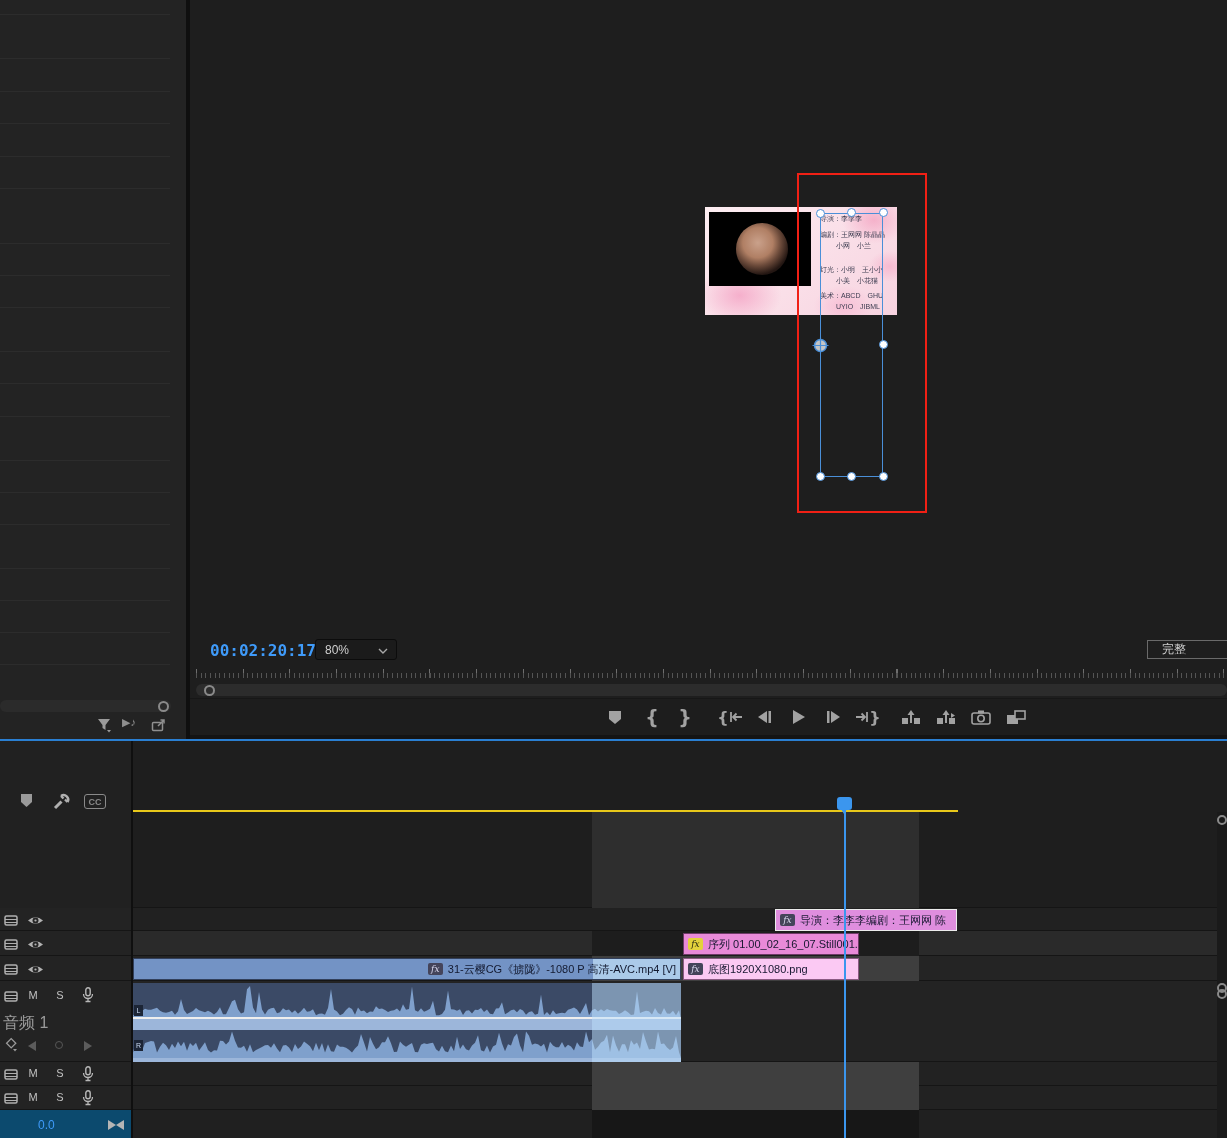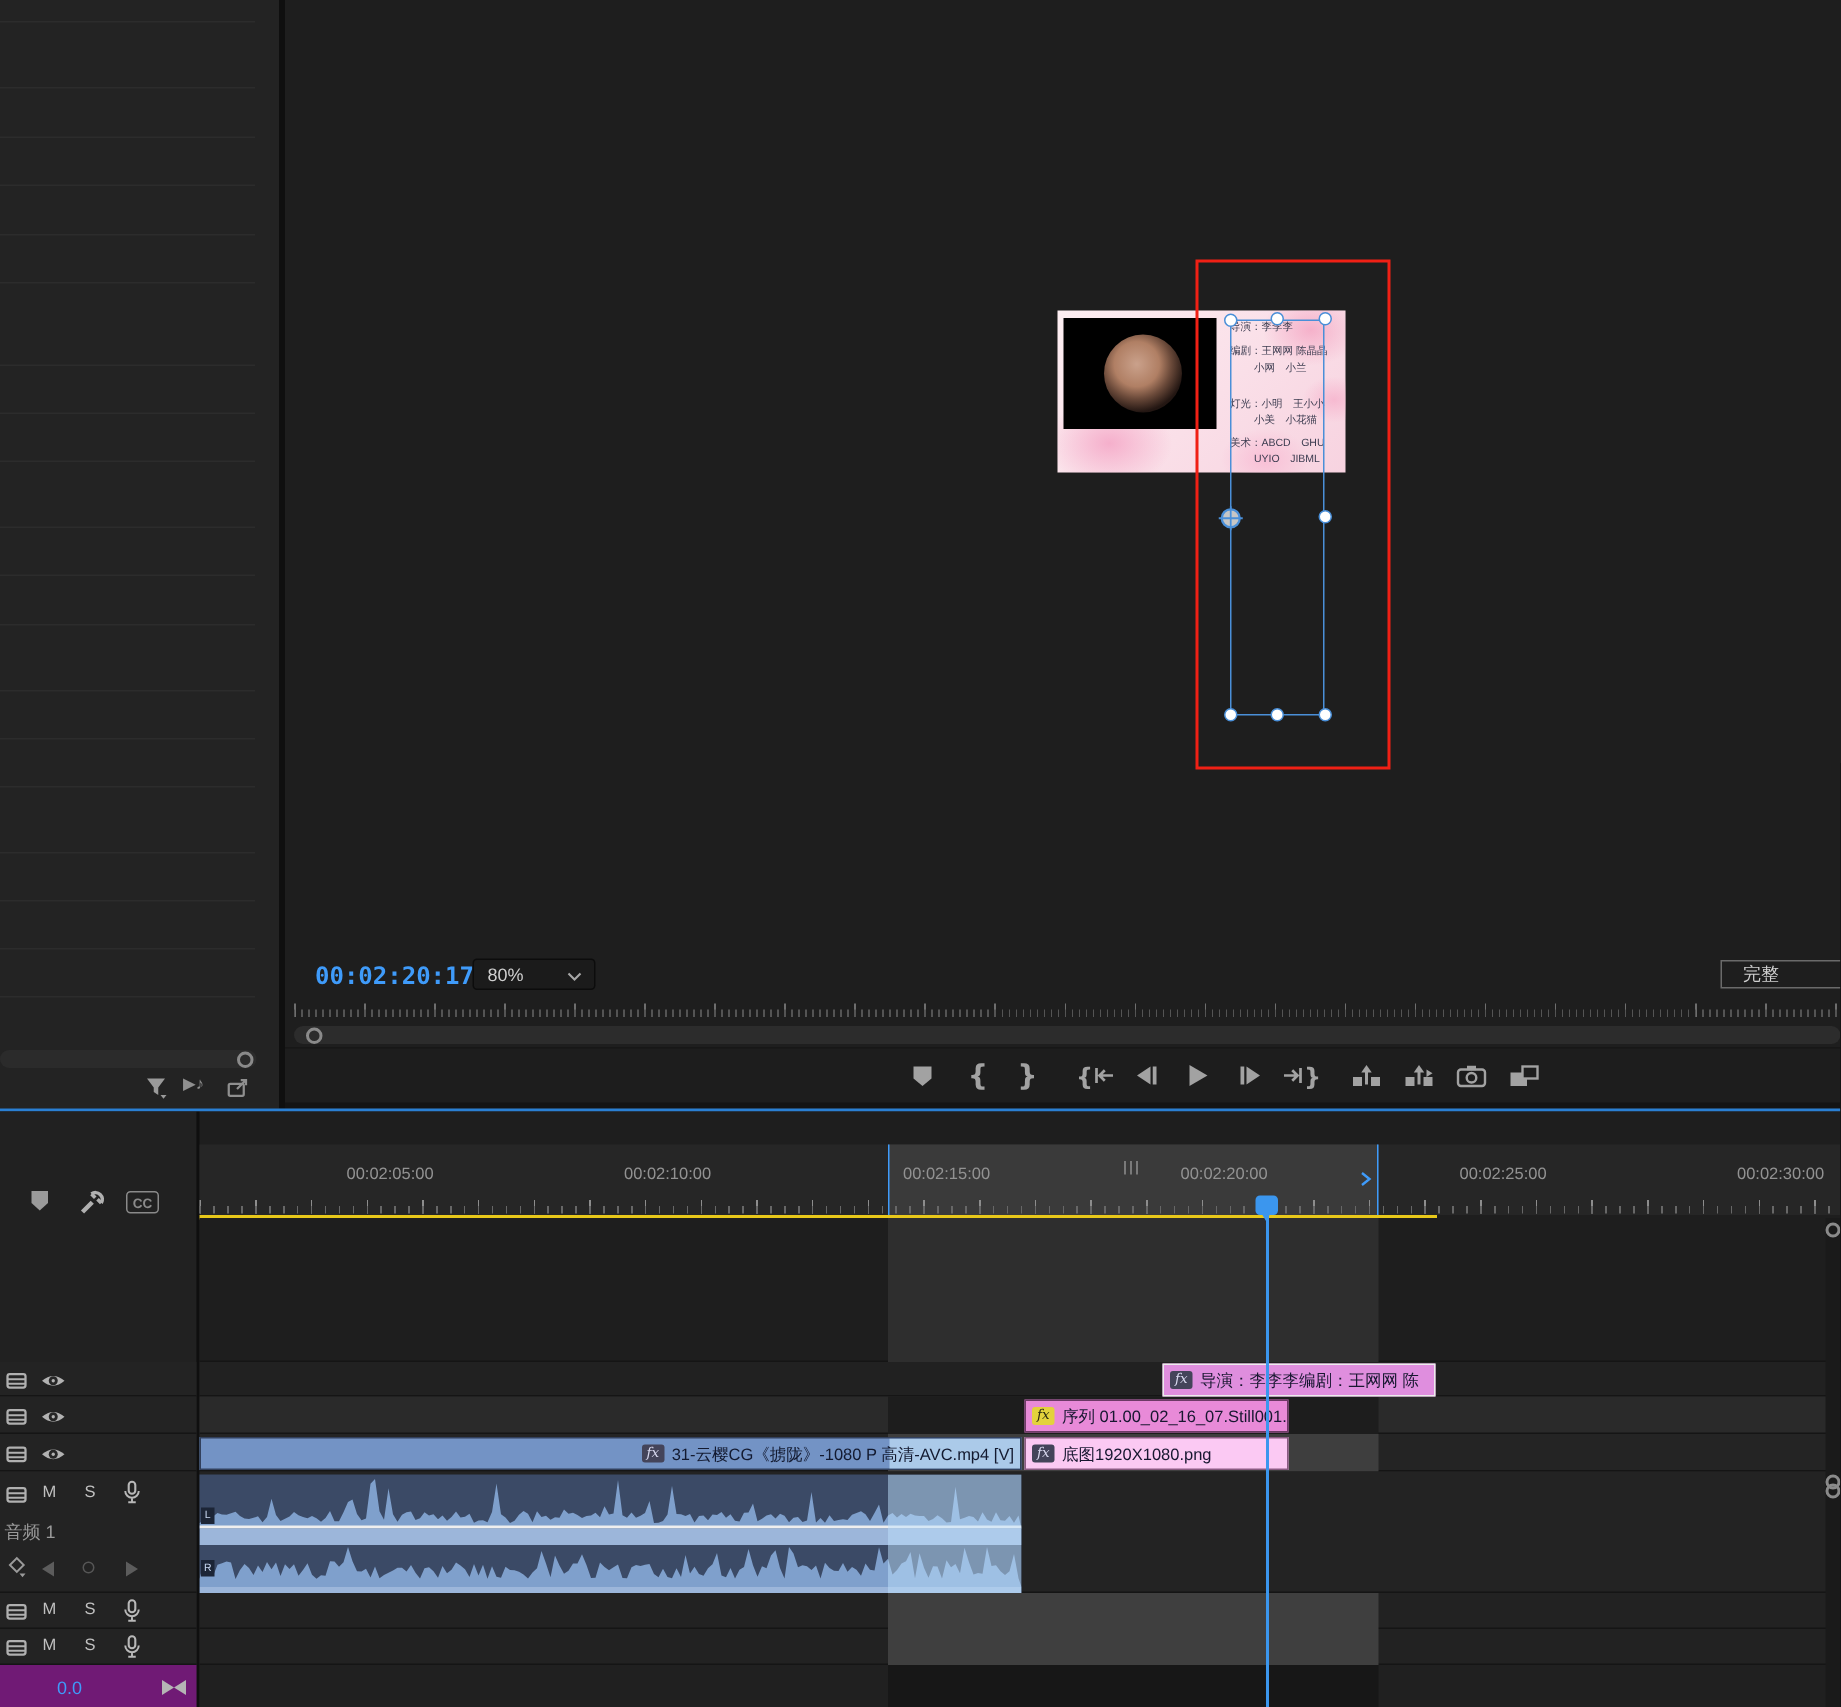--- a/index.html
+++ b/index.html
@@ -229,38 +229,20 @@
       <svg width="18" height="18">
           <path d="M3 16 L9.5 9.5" stroke="#b0b0b0" stroke-width="3"></path>
           <path d="M9 4 A4.5 4.5 0 0 1 15.5 10" fill="none" stroke="#b0b0b0" stroke-width="2.4"></path>
           <path d="M9 4 L11.5 6.5 M15.5 10 L13 7.5" stroke="#b0b0b0" stroke-width="2.4"></path>
         </svg>
     </div>
     <div class="a" style="left:84px;top:53px;width:22px;height:15px;border:1.5px solid #8a8a8a;border-radius:3px;display:flex;align-items:center;justify-content:center;font-size:9px;font-weight:bold;color:#8a8a8a;box-sizing:border-box">
       <span>CC</span>
     </div>
 
-    <div class="a" style="left:133px;top:22px;width:1094px;height:47px;background:#262626">
-
-      <div class="a" style="left:459px;top:0;width:327px;height:47px;background:#3a3a3a;border-left:1px solid #3f9bfa;border-right:1px solid #3f9bfa;box-sizing:border-box"></div>
-      <svg class="a" style="left:774px;top:18px" width="8" height="10">
-          <path d="M1 1 L6 5 L1 9" fill="none" stroke="#3f9bfa" stroke-width="1.6"></path>
-        </svg>
-
-      <div class="a" style="left:616px;top:11px;width:10px;height:9px;
-           background:repeating-linear-gradient(to right,#7a7a7a 0 1.5px,transparent 1.5px 4px)"></div>
-      <span class="ruler-lbl" style="left:98px">00:02:05:00</span>
-      <span class="ruler-lbl" style="left:283px">00:02:10:00</span>
-      <span class="ruler-lbl" style="left:469px">00:02:15:00</span>
-      <span class="ruler-lbl" style="left:654px">00:02:20:00</span>
-      <span class="ruler-lbl" style="left:840px">00:02:25:00</span>
-      <span class="ruler-lbl" style="left:1025px">00:02:30:00</span>
-      <div class="t-major" style="left:0;width:1094px"></div>
-      <div class="t-minor" style="left:0;width:1094px"></div>
-    </div>
 
     <div class="a" style="left:133px;top:69px;width:825px;height:2.5px;background:#e8c81a"></div>
 
     <div class="trow" style="top:71px;height:96px;background:#1e1e1e">
       <div class="a" style="left:459px;top:0;width:327px;height:96px;background:#2e2e2e"></div>
     </div>
     <div class="trow" style="top:167px;height:23px;background:#212121"></div>
     <div class="trow" style="top:190px;height:25px;background:#2a2a2a">
       <div class="a" style="left:459px;top:0;width:327px;height:25px;background:#1d1d1d"></div>
     </div>
@@ -354,21 +336,21 @@
       <svg class="a" style="left:4px;top:10px" width="14" height="11">
           <rect x="1" y="1" width="12" height="9" rx="1.5" fill="none" stroke="#b0b0b0" stroke-width="1.5"></rect>
           <path d="M1 4.5 H13 M1 7.5 H13" stroke="#b0b0b0" stroke-width="1.2"></path>
         </svg>
       <span class="a ms" style="left:24px;top:8px">M</span>
       <span class="a ms" style="left:51px;top:8px">S</span>
       <svg class="a" style="left:82px;top:6px" width="12" height="16">
           <rect x="3.8" y="0.8" width="4.4" height="8" rx="2.2" fill="none" stroke="#b8b8b8" stroke-width="1.4"></rect>
           <path d="M1.5 7 a4.5 4.5 0 0 0 9 0 M6 11.5 V14 M3.5 14.5 H8.5" fill="none" stroke="#b8b8b8" stroke-width="1.3"></path>
         </svg>
-      <span class="a" style="left:3px;top:32px;font-size:12px;color:#9a9a9a">音频 1</span>
+      <span class="a" style="left:3px;top:32px;font-size:16px;color:#9a9a9a">音频 1</span>
       <svg class="a" style="left:4px;top:58px" width="14" height="12">
           <rect x="4" y="1" width="6.5" height="6.5" transform="rotate(45 7.2 4.2)" fill="none" stroke="#9a9a9a" stroke-width="1.3"></rect>
           <polygon points="9,10 13,10 11,12.5" fill="#9a9a9a"></polygon>
         </svg>
       <div class="a" style="left:28px;top:60px;width:0;height:0;border-top:5px solid transparent;border-bottom:5px solid transparent;border-right:8px solid #5c5c5c"></div>
       <div class="a" style="left:55px;top:60px;width:8px;height:8px;border:1.4px solid #565656;border-radius:50%;box-sizing:border-box"></div>
       <div class="a" style="left:84px;top:60px;width:0;height:0;border-top:5px solid transparent;border-bottom:5px solid transparent;border-left:8px solid #5c5c5c"></div>
     </div>
 
     <div class="hrow" style="top:321px;height:24px">
@@ -390,21 +372,21 @@
           <path d="M1 4.5 H13 M1 7.5 H13" stroke="#b0b0b0" stroke-width="1.2"></path>
         </svg>
       <span class="a ms" style="left:24px;top:5px">M</span>
       <span class="a ms" style="left:51px;top:5px">S</span>
       <svg class="a" style="left:82px;top:4px" width="12" height="16">
           <rect x="3.8" y="0.8" width="4.4" height="8" rx="2.2" fill="none" stroke="#b8b8b8" stroke-width="1.4"></rect>
           <path d="M1.5 7 a4.5 4.5 0 0 0 9 0 M6 11.5 V14 M3.5 14.5 H8.5" fill="none" stroke="#b8b8b8" stroke-width="1.3"></path>
         </svg>
     </div>
 
-    <div class="hrow" style="top:369px;height:28px;border-bottom:none;background:#701a75">
+    <div class="hrow" style="top:369px;height:28px;border-bottom:none;background:#0c4a6e">
       <span class="a" style="left:38px;top:8px;font-size:12px;color:#3f9bfa">0.0</span>
       <div class="a" style="left:108px;top:10px;display:flex">
         <div style="width:0;height:0;border-top:5px solid transparent;border-bottom:5px solid transparent;border-left:8px solid #b5b5b5"></div>
         <div style="width:0;height:0;border-top:5px solid transparent;border-bottom:5px solid transparent;border-right:8px solid #b5b5b5"></div>
       </div>
     </div>
 
     <div class="a" style="left:837px;top:56px;width:15px;height:13px;background:#3b96ee;border-radius:3px"></div>
     <div class="a" style="left:841px;top:68px;width:0;height:0;border-left:3.5px solid transparent;border-right:3.5px solid transparent;border-top:5px solid #3b96ee"></div>
     <div class="a" style="left:844px;top:69px;width:1.5px;height:328px;background:#3b96ee;z-index:50"></div>

